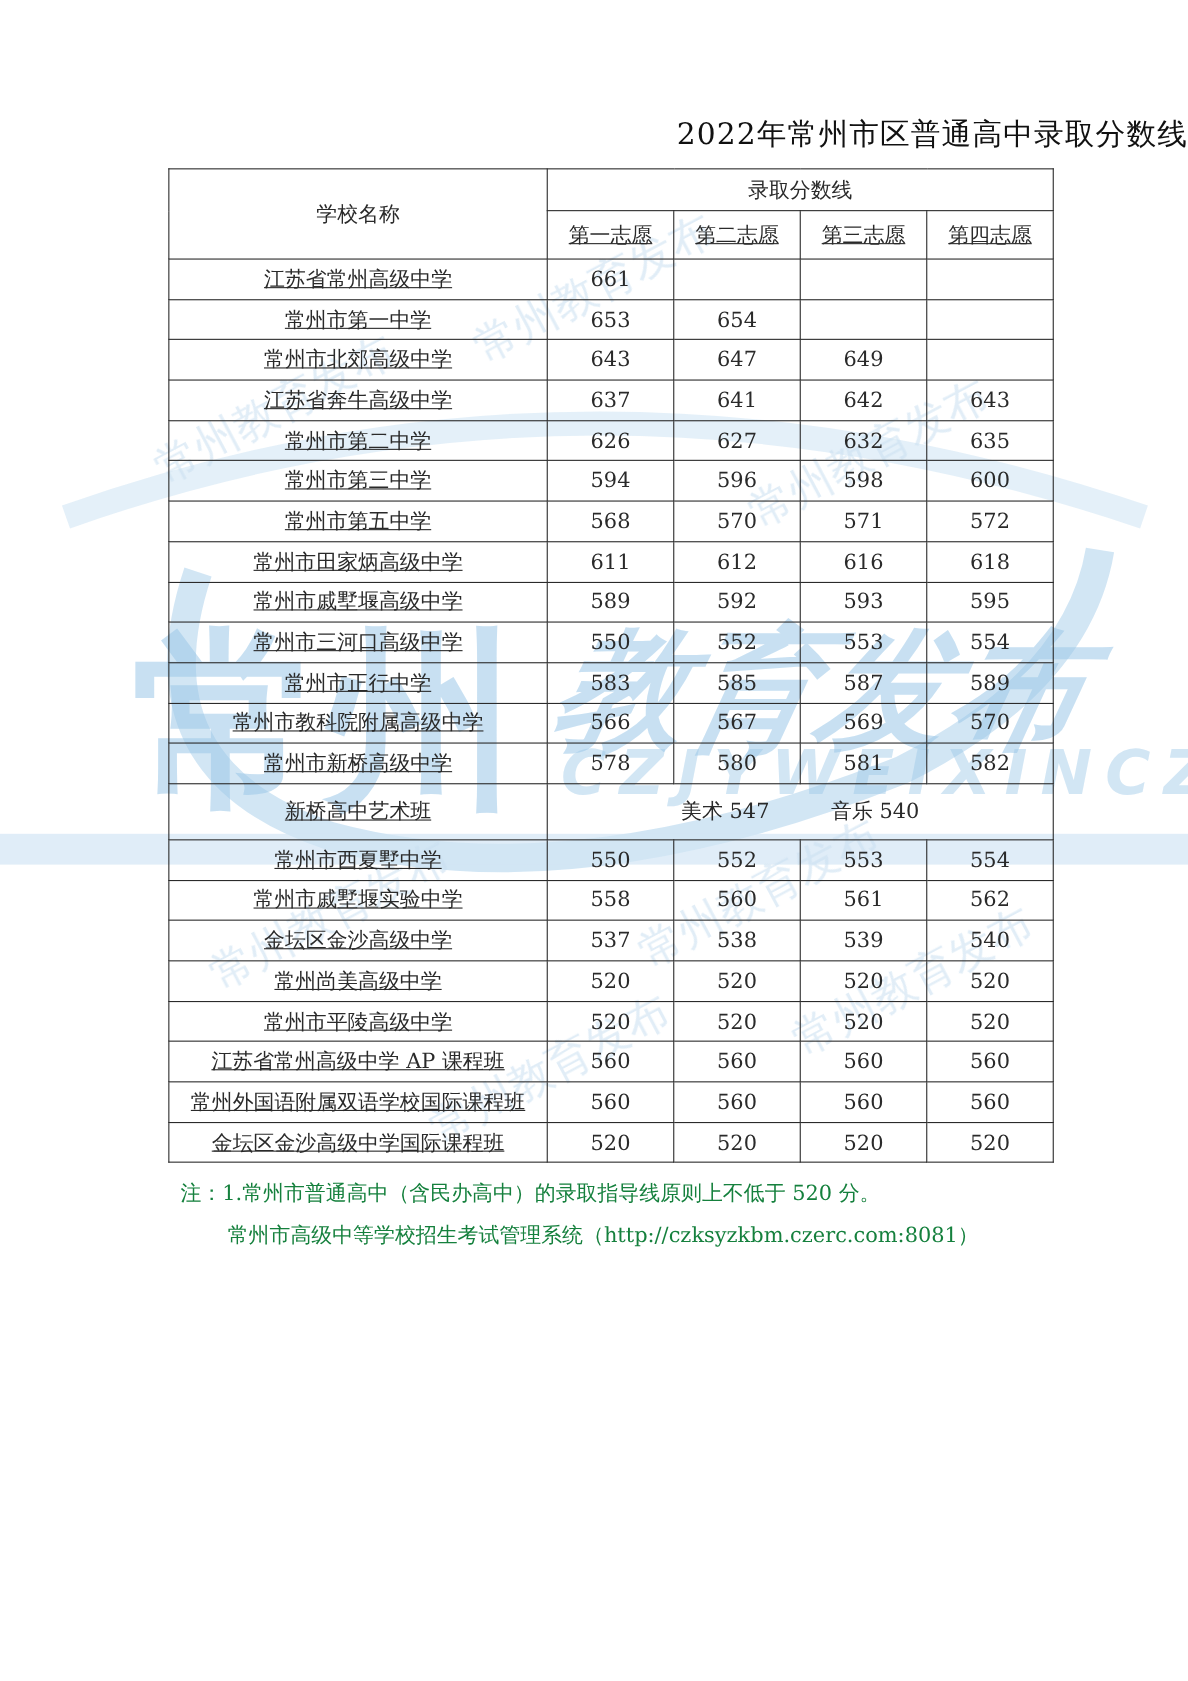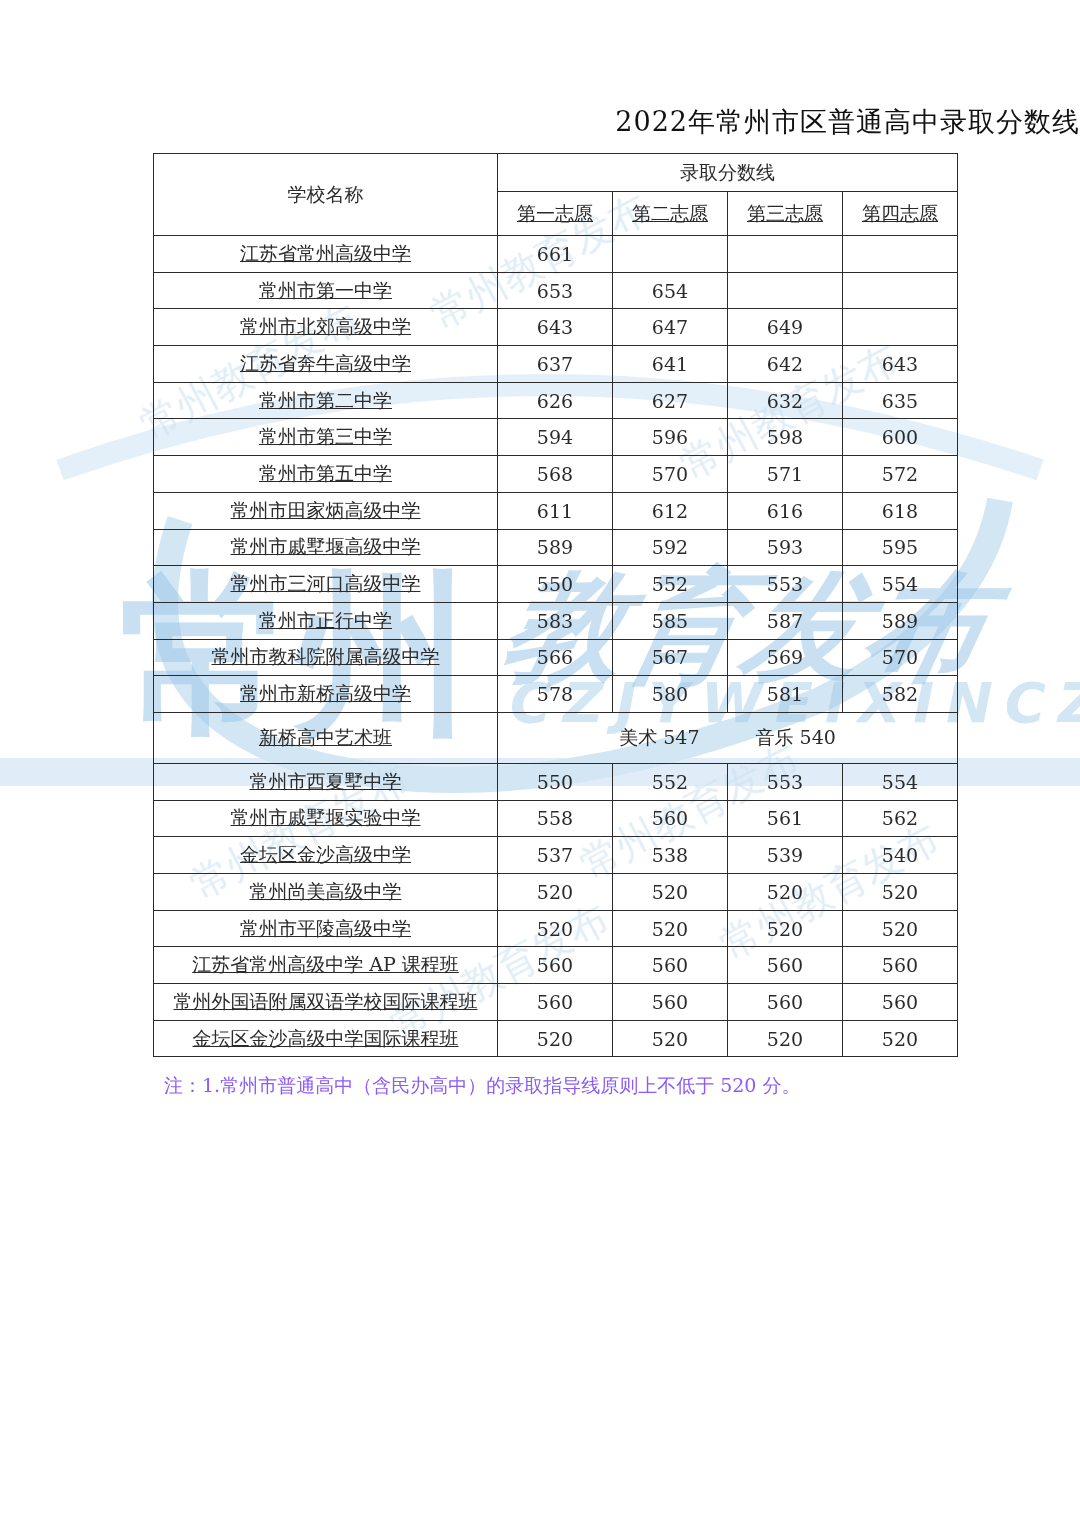--- a/index.html
+++ b/index.html
@@ -22,21 +22,21 @@
   }
   th.h-name { width:343px; font-size:20px; }
   th.h-group { height:37px; font-size:20px; }
   th.h-choice { height:43px; font-size:20px;text-decoration:underline; }
   td { height:35.7px; }
   td.name { font-size:19px;text-decoration:underline; }
   td.art { text-align:center; }
   td.art span { display:inline-block; margin:12px 28px; }
   .notes {
     position:absolute; left:164px; top:1066px; width:800px; z-index:2;
-    font-size:19px; color:#8b5cf6; line-height:38px;
+    font-size:19px; color:#15803d; line-height:38px;
   }
   .notes .indent { padding-left:43px; }
 </style>
 </head>
 <body>
 
 <svg class="watermark" viewBox="0 0 1080 1528" xmlns="http://www.w3.org/2000/svg">
   <g opacity="0.45">
     <path d="M180,520 Q120,700 300,760 Q520,820 820,700 Q980,620 1000,500" fill="none" stroke="#9cc8e8" stroke-width="26"></path>
     <path d="M60,470 Q540,300 1040,470" fill="none" stroke="#9cc8e8" stroke-width="22" opacity="0.6"></path>
@@ -221,13 +221,14 @@
         <td>520</td>
         <td>520</td>
         <td>520</td>
         <td>520</td>
       </tr>
   </tbody>
 </table>
 
 <div class="notes">
   <div>注：1.常州市普通高中（含民办高中）的录取指导线原则上不低于 520 分。</div>
+  <div class="indent">常州市高级中等学校招生考试管理系统（http://czksyzkbm.czerc.com:8081）</div>
 </div>
 
 </body></html>

